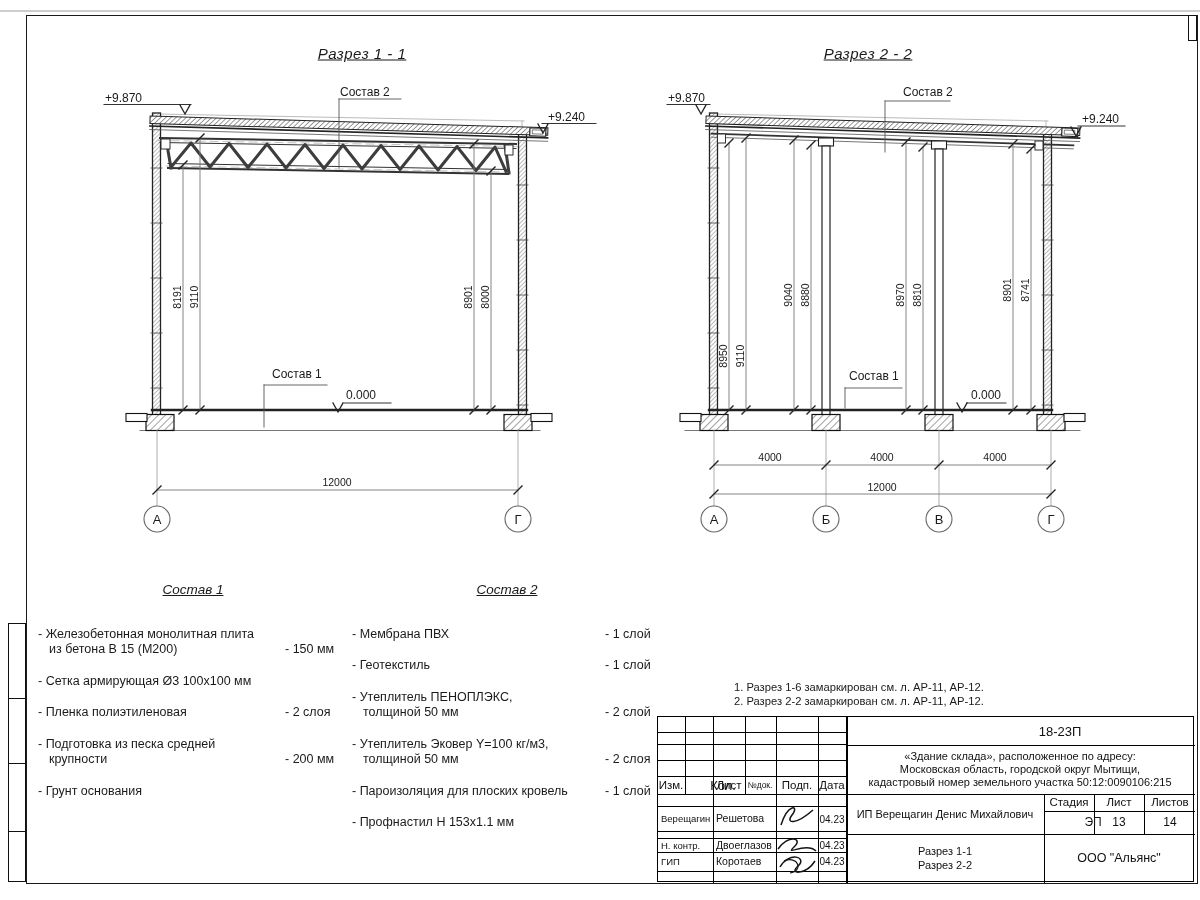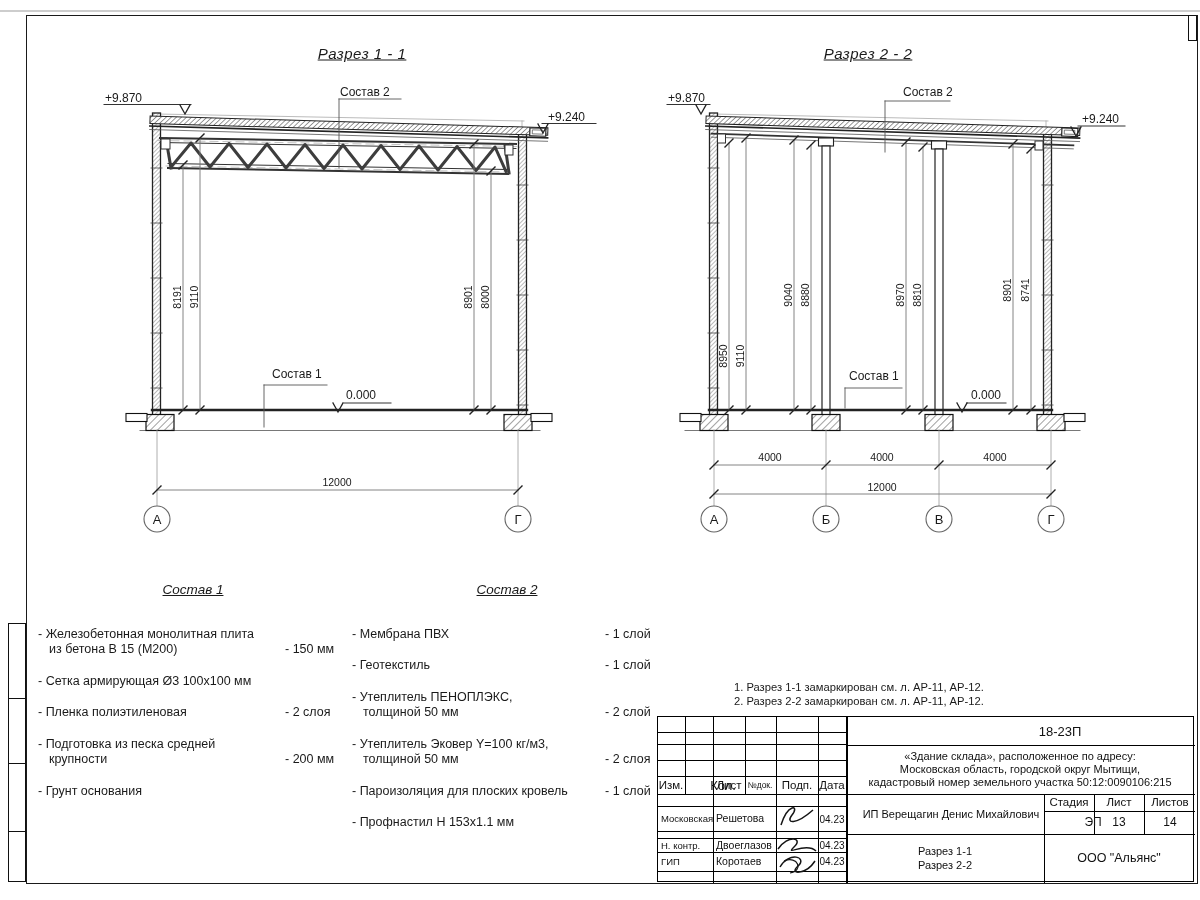--- a/index.html
+++ b/index.html
@@ -336,21 +336,21 @@
     <div class="mat-item">
       <span class="mat-name">- Пароизоляция для плоских кровель</span>
       <span class="mat-val">- 1 слой</span>
     </div>
     <div class="mat-item">
       <span class="mat-name">- Профнастил Н 153х1.1 мм</span>
       <span class="mat-val"></span>
     </div>
   </div>
 
-  <div class="note" style="left:734px;top:680px;">1. Разрез 1-1 замаркирован см. л. АР-11, АР-12.</div>
+  <div class="note" style="left:734px;top:680px;">1. Разрез 1-6 замаркирован см. л. АР-11, АР-12.</div>
   <div class="note" style="left:734px;top:694px;">2. Разрез 2-2 замаркирован см. л. АР-11, АР-12.</div>
 
   <div class="tb">
 
     <div class="vl" style="left:27px;top:0;height:77px;"></div>
     <div class="vl" style="left:55px;top:0;height:166px;"></div>
     <div class="vl" style="left:87px;top:0;height:77px;"></div>
     <div class="vl" style="left:118px;top:0;height:166px;"></div>
     <div class="vl" style="left:160px;top:0;height:166px;"></div>
     <div class="vl" style="left:188px;top:0;height:166px;width:1.5px;"></div>
@@ -374,21 +374,21 @@
     <div class="vl" style="left:486px;top:77px;height:40px;"></div>
     <div class="hl" style="left:386px;top:94px;width:151px;"></div>
 
     <div class="t ctext" style="left:13px;top:68px;font-size:11.5px;">Изм.</div>
     <div class="t ctext" style="left:41px;top:68px;font-size:13px;margin-left:24px;">Кол.</div>
     <div class="t ctext" style="left:71px;top:68px;font-size:11.5px;">Лист</div>
     <div class="t ctext" style="left:102px;top:68px;font-size:8.5px;">№док.</div>
     <div class="t ctext" style="left:139px;top:68px;font-size:11.5px;">Подп.</div>
     <div class="t ctext" style="left:174px;top:68px;font-size:11.5px;">Дата</div>
 
-    <div class="t" style="left:3px;top:96px;font-size:9.5px;">Московская</div>
+    <div class="t" style="left:3px;top:96px;font-size:9.5px;">Верещагин</div>
     <div class="t" style="left:58px;top:95px;font-size:10.5px;">Решетова</div>
     <div class="t ctext" style="left:174px;top:102px;font-size:10px;">04.23</div>
     <div class="t" style="left:3px;top:123px;font-size:9.5px;">Н. контр.</div>
     <div class="t" style="left:58px;top:122px;font-size:10.5px;">Двоеглазов</div>
     <div class="t ctext" style="left:174px;top:128px;font-size:10px;">04.23</div>
     <div class="t" style="left:3px;top:139px;font-size:9.5px;">ГИП</div>
     <div class="t" style="left:58px;top:138px;font-size:10.5px;">Коротаев</div>
     <div class="t ctext" style="left:174px;top:144px;font-size:10px;">04.23</div>
 
     <svg style="position:absolute;left:120px;top:84px;" width="38" height="32">
@@ -397,21 +397,21 @@
     <svg style="position:absolute;left:116px;top:116px;" width="46" height="48">
       <path d="M4,16 C14,1 30,5 20,14 C10,24 32,8 42,18" fill="none" stroke="#151515" stroke-width="1.5"></path>
       <path d="M6,34 C15,18 34,24 24,33 C14,42 32,42 41,28" fill="none" stroke="#151515" stroke-width="1.5"></path>
       <path d="M10,28 C24,22 30,38 16,40" fill="none" stroke="#151515" stroke-width="1.2"></path>
     </svg>
 
     <div class="t ctext" style="left:362px;top:14px;font-size:13px;margin-left:40px;">18-23П</div>
     <div class="t ctext" style="left:362px;top:39px;font-size:11px;">«Здание склада», расположенное по адресу:</div>
     <div class="t ctext" style="left:362px;top:52px;font-size:11px;">Московская область, городской округ Мытищи,</div>
     <div class="t ctext" style="left:362px;top:65px;font-size:11px;">кадастровый номер земельного участка 50:12:0090106:215</div>
-    <div class="t ctext" style="left:293px;top:97px;font-size:11px;">ИП Верещагин Денис Михайлович</div>
+    <div class="t ctext" style="left:287px;top:97px;font-size:11px;">ИП Верещагин Денис Михайлович</div>
     <div class="t ctext" style="left:411px;top:85px;font-size:11.5px;">Стадия</div>
     <div class="t ctext" style="left:461px;top:85px;font-size:11.5px;">Лист</div>
     <div class="t ctext" style="left:512px;top:85px;font-size:11.5px;">Листов</div>
     <div class="t ctext" style="left:411px;top:105px;font-size:12px;margin-left:24px;">ЭП</div>
     <div class="t ctext" style="left:461px;top:105px;font-size:12px;">13</div>
     <div class="t ctext" style="left:512px;top:105px;font-size:12px;">14</div>
     <div class="t ctext" style="left:287px;top:134px;font-size:11px;">Разрез 1-1</div>
     <div class="t ctext" style="left:287px;top:148px;font-size:11px;">Разрез 2-2</div>
     <div class="t ctext" style="left:461px;top:141px;font-size:12.5px;">ООО "Альянс"</div>
   </div>

